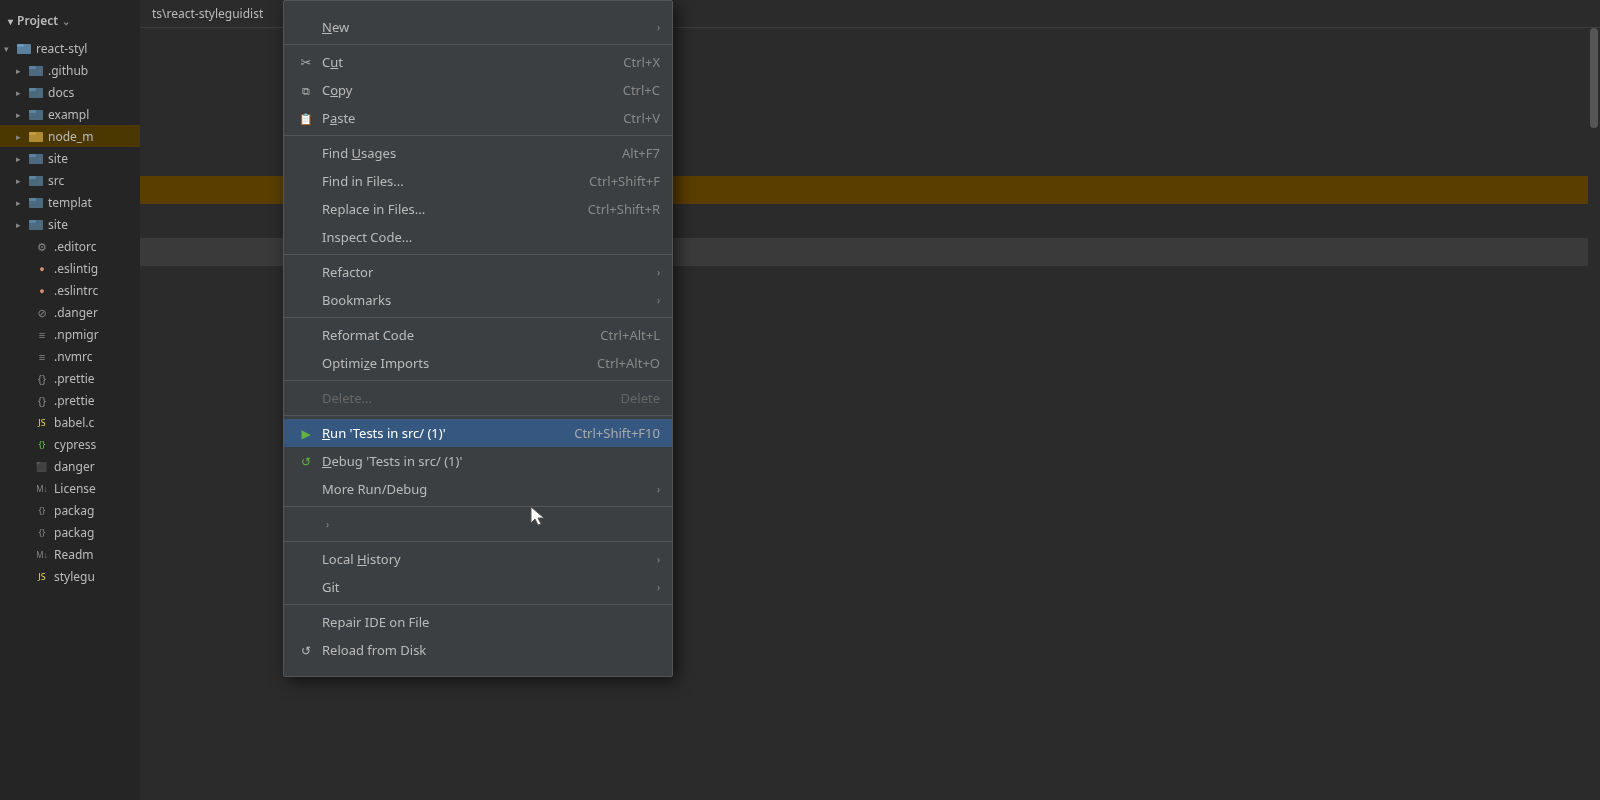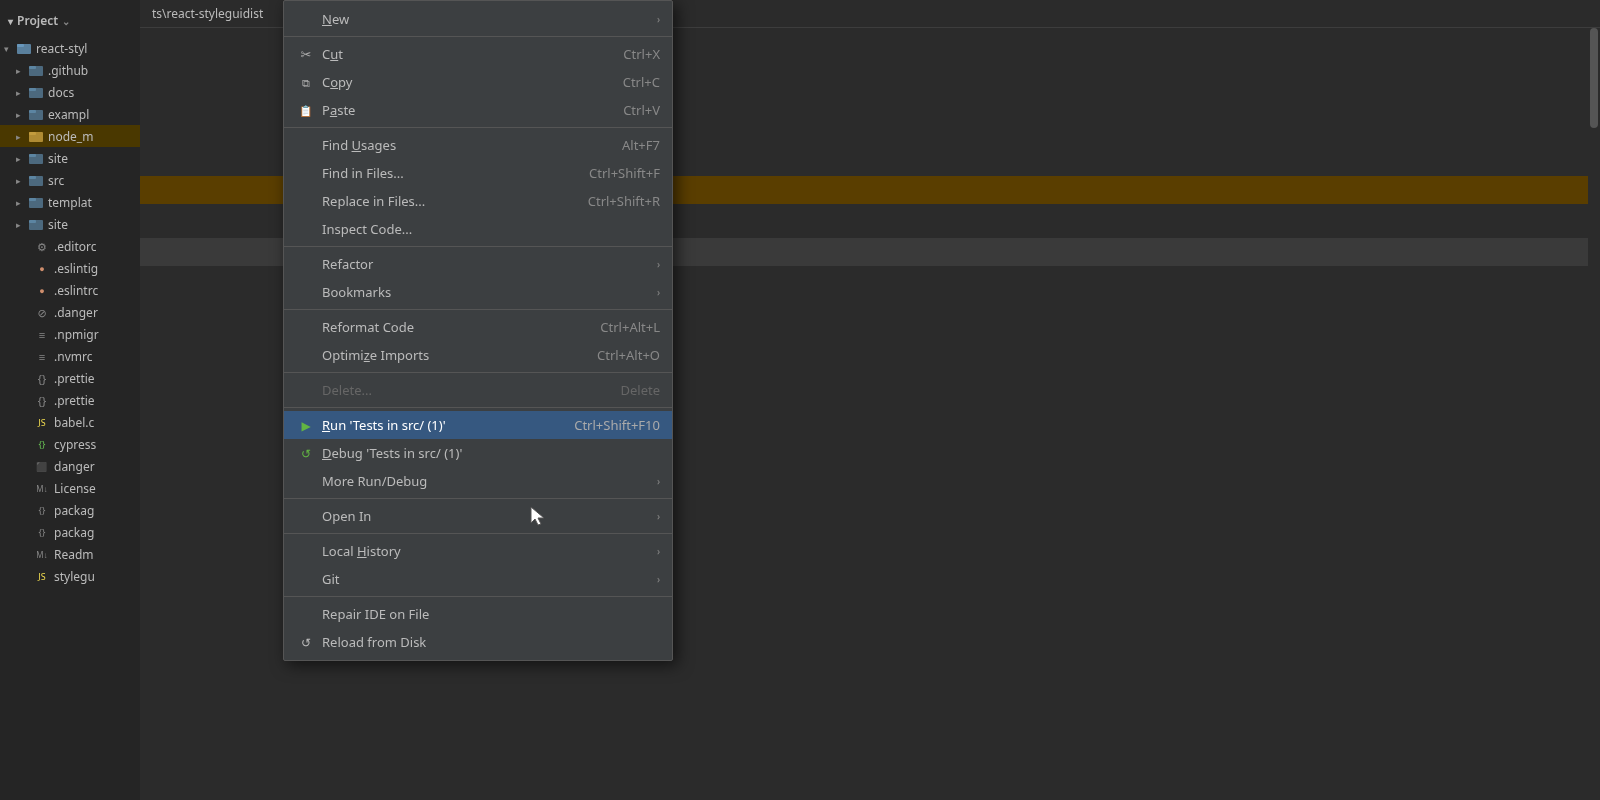--- a/index.html
+++ b/index.html
@@ -147,21 +147,21 @@
     
     .context-menu {
       position: absolute;
       top: 0;
       left: 143px;
       width: 390px;
       background: #3c3f41;
       border: 1px solid #555;
       box-shadow: 4px 4px 16px rgba(0,0,0,0.6);
       z-index: 100;
-      padding: 4px 0;
+      padding: 12px 0;
       border-radius: 2px;
     }
 
     .menu-item {
       display: flex;
       align-items: center;
       padding: 0 12px;
       height: 28px;
       cursor: pointer;
       position: relative;
@@ -533,21 +533,20 @@
     <div class="menu-item">
       <span class="item-icon"></span>
       <span class="item-text">More Run/Debug</span>
       <span class="item-arrow">›</span>
     </div>
 
     <div class="menu-separator"></div>
 
     <div class="menu-item">
       <span class="item-icon"></span>
-      <span class="item-text">Open In</span>
       <span class="item-arrow">›</span>
     </div>
 
     <div class="menu-separator"></div>
 
     <div class="menu-item">
       <span class="item-icon"></span>
       <span class="item-text">Local <span style="text-decoration:underline">H</span>istory</span>
       <span class="item-arrow">›</span>
     </div>

